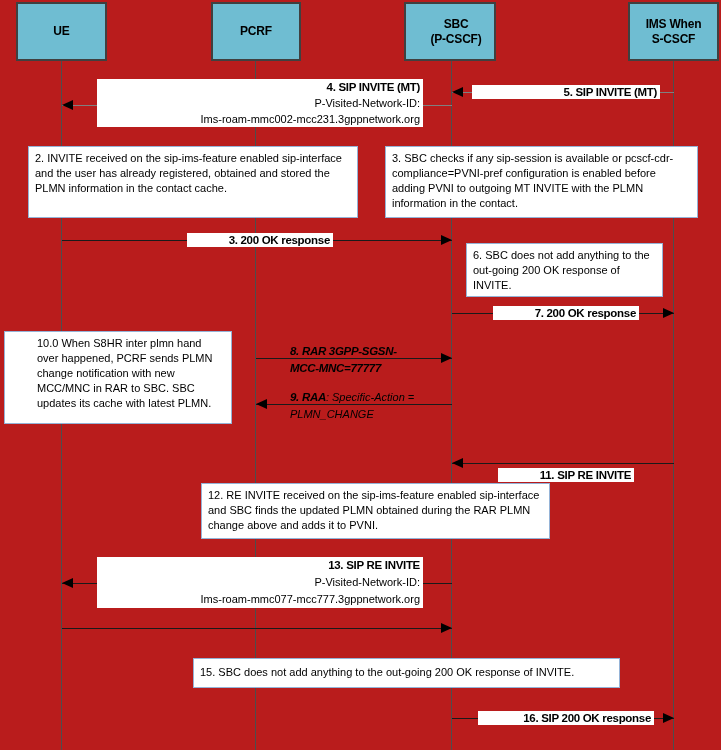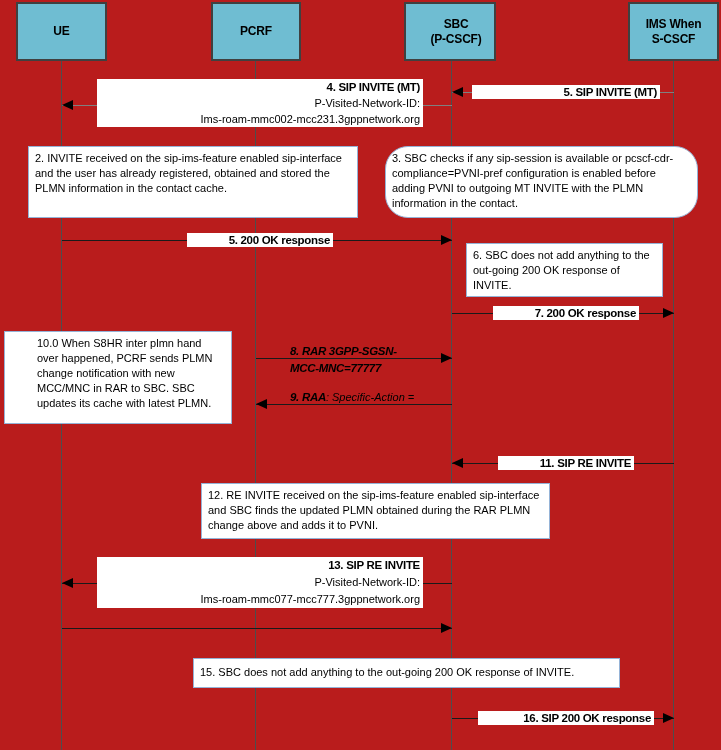--- a/index.html
+++ b/index.html
@@ -113,27 +113,27 @@
   <div class="mlabel multi" style="left:97px; top:79px; width:320px;">
     <div class="b">4. SIP INVITE (MT)</div>
     <div>P-Visited-Network-ID:</div>
     <div>Ims-roam-mmc002-mcc231.3gppnetwork.org</div>
   </div>
 
   <div class="note" style="left:5px; top:146px; width:330px; height:72px;margin-left:23px;">
     <span>2. INVITE received on the sip-ims-feature enabled sip-interface and the user has already registered, obtained and stored the PLMN information in the contact cache.</span>
   </div>
 
-  <div class="note" style="left:385px; top:146px; width:313px; height:72px;border-radius:23px;">
+  <div class="note" style="left:385px; top:146px; width:313px; height:72px;">
     <span>3. SBC checks if any sip-session is available or pcscf-cdr-compliance=PVNI-pref configuration is enabled before adding PVNI to outgoing MT INVITE with the PLMN information in the contact.</span>
   </div>
 
   <div class="mline" style="left:62px; top:240px; width:390px;"></div>
   <div class="ah right" style="left:441px; top:235px;"></div>
-  <div class="mlabel b" style="left:187px; top:233px; width:140px;">5. 200 OK response</div>
+  <div class="mlabel b" style="left:187px; top:233px; width:140px;">3. 200 OK response</div>
 
   <div class="note" style="left:466px; top:243px; width:197px; height:54px;">
     <span>6. SBC does not add anything to the out-going 200 OK response of INVITE.</span>
   </div>
 
   <div class="mline" style="left:452px; top:313px; width:222px;"></div>
   <div class="ah right" style="left:663px; top:308px;"></div>
   <div class="mlabel b" style="left:493px; top:306px; width:140px;">7. 200 OK response</div>
 
   <div class="note" style="left:4px; top:331px; width:228px; height:93px;padding-left:32px;">
@@ -144,25 +144,26 @@
   <div class="ah right" style="left:441px; top:353px;"></div>
   <div class="mlabel multi nobg leftalign" style="left:290px; top:343px; width:150px; line-height:17px;">
     <div class="b">8. RAR 3GPP-SGSN-</div>
     <div class="b">MCC-MNC=77777</div>
   </div>
 
   <div class="mline" style="left:256px; top:404px; width:196px;"></div>
   <div class="ah left" style="left:256px; top:399px;"></div>
   <div class="mlabel multi nobg leftalign" style="left:290px; top:389px; width:170px; line-height:17px;">
     <div><span class="b">9. RAA</span><span>: Specific-Action =</span></div>
+    <div>PLMN_CHANGE</div>
   </div>
 
   <div class="mline" style="left:452px; top:463px; width:222px;"></div>
   <div class="ah left" style="left:452px; top:458px;"></div>
-  <div class="mlabel b" style="left:498px; top:456px; width:130px;">11. SIP RE INVITE</div>
+  <div class="mlabel b" style="left:498px; top:468px; width:130px;">11. SIP RE INVITE</div>
 
   <div class="note" style="left:201px; top:483px; width:349px; height:56px;">
     <span>12. RE INVITE received on the sip-ims-feature enabled sip-interface and SBC finds the updated PLMN obtained during the RAR PLMN change above and adds it to PVNI.</span>
   </div>
 
   <div class="mline" style="left:62px; top:583px; width:390px;"></div>
   <div class="ah left" style="left:62px; top:578px;"></div>
   <div class="mlabel multi" style="left:97px; top:557px; width:320px; line-height:17px;">
     <div class="b">13. SIP RE INVITE</div>
     <div>P-Visited-Network-ID:</div>

